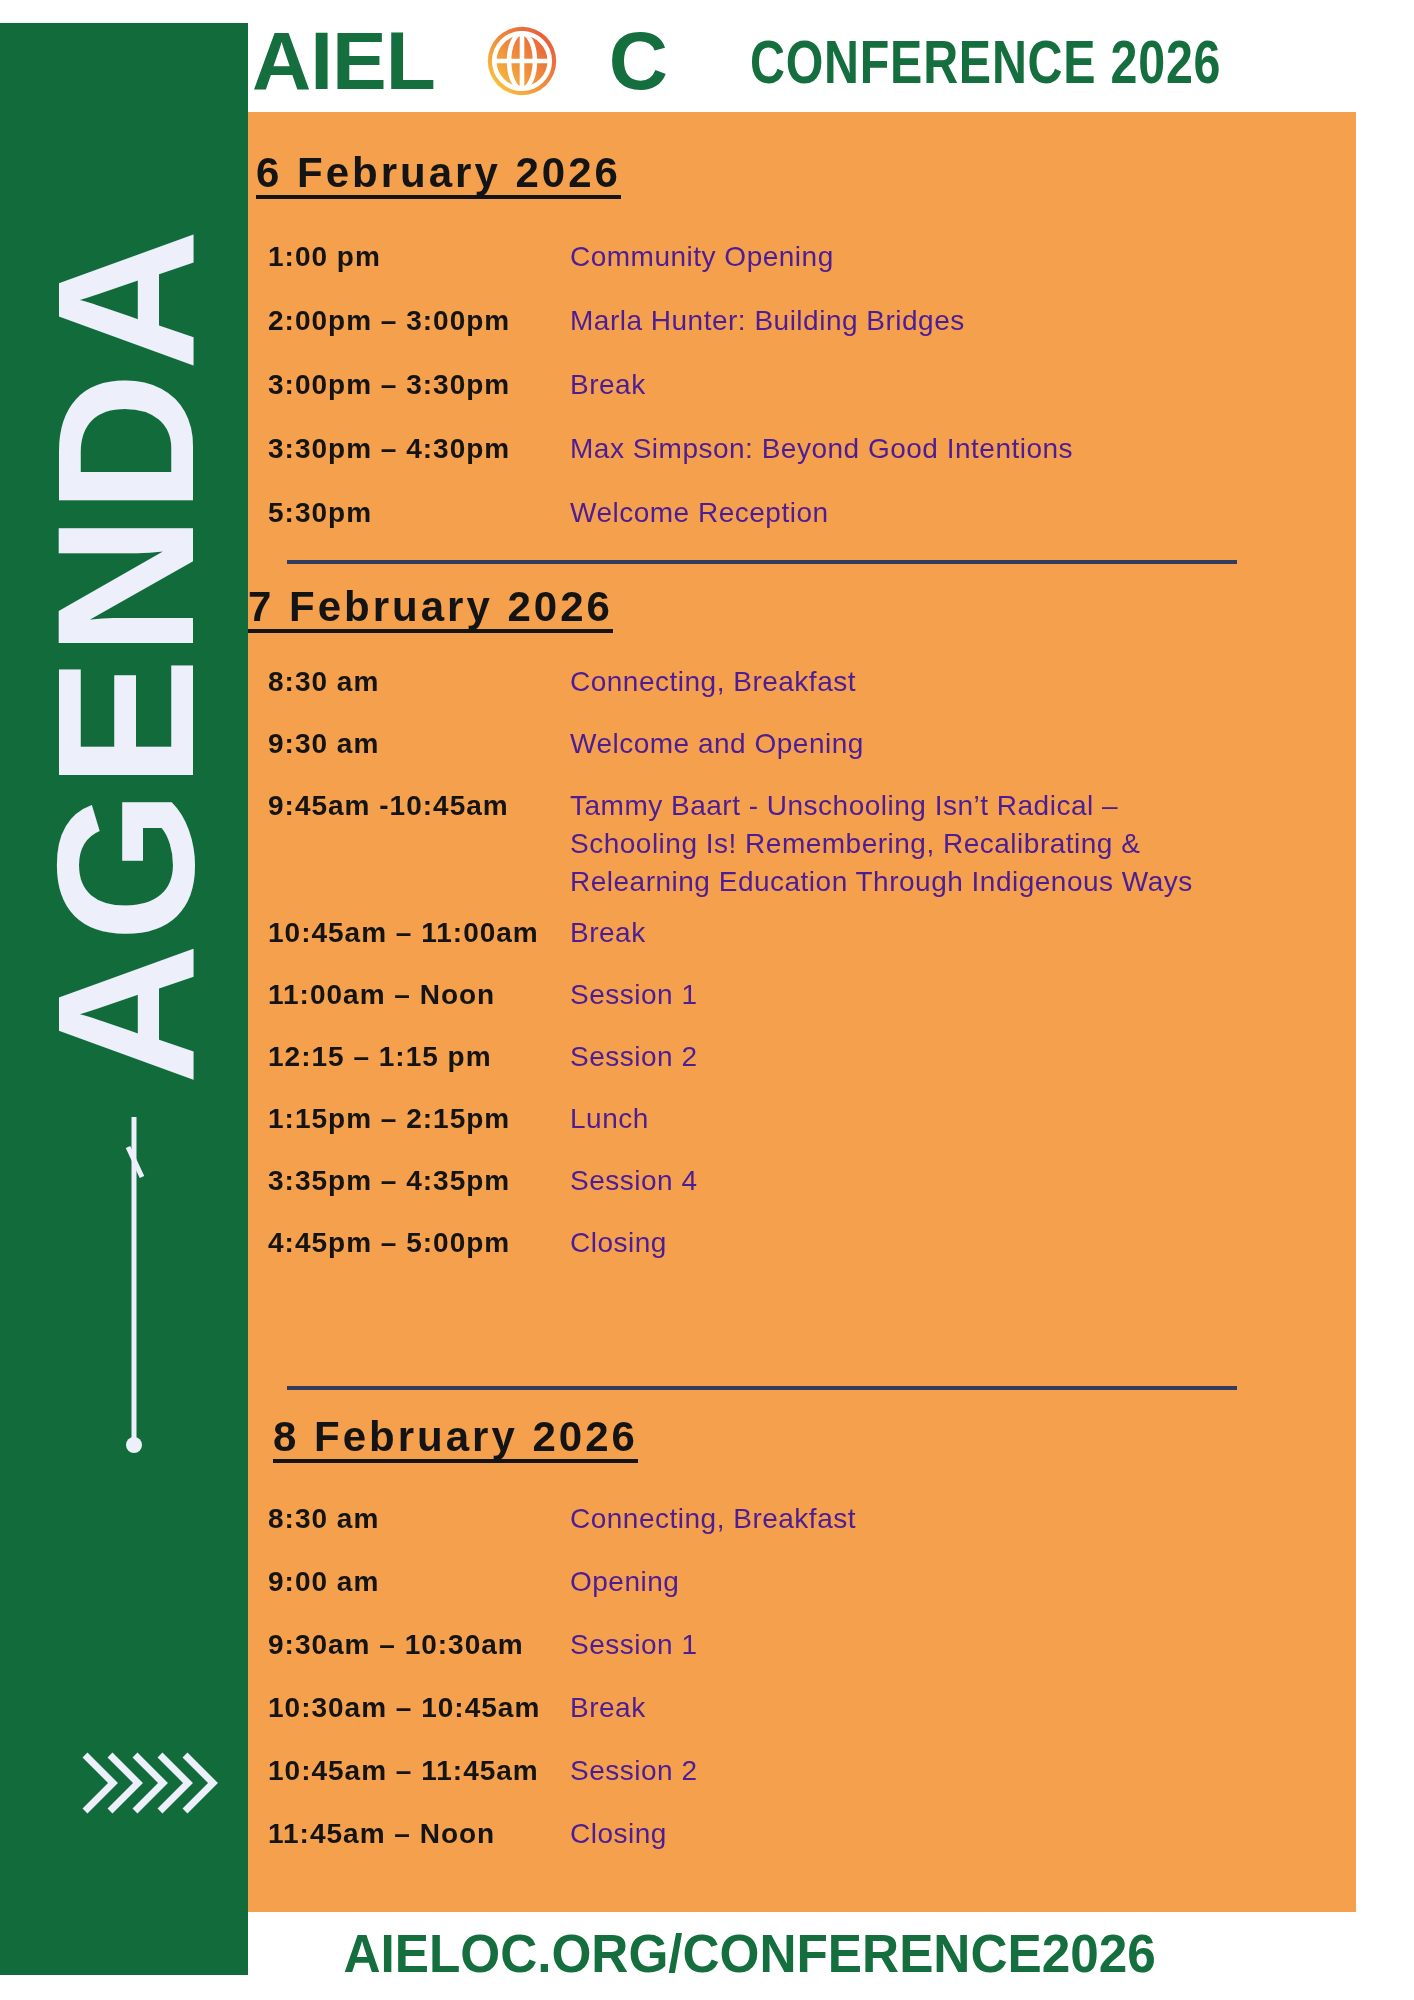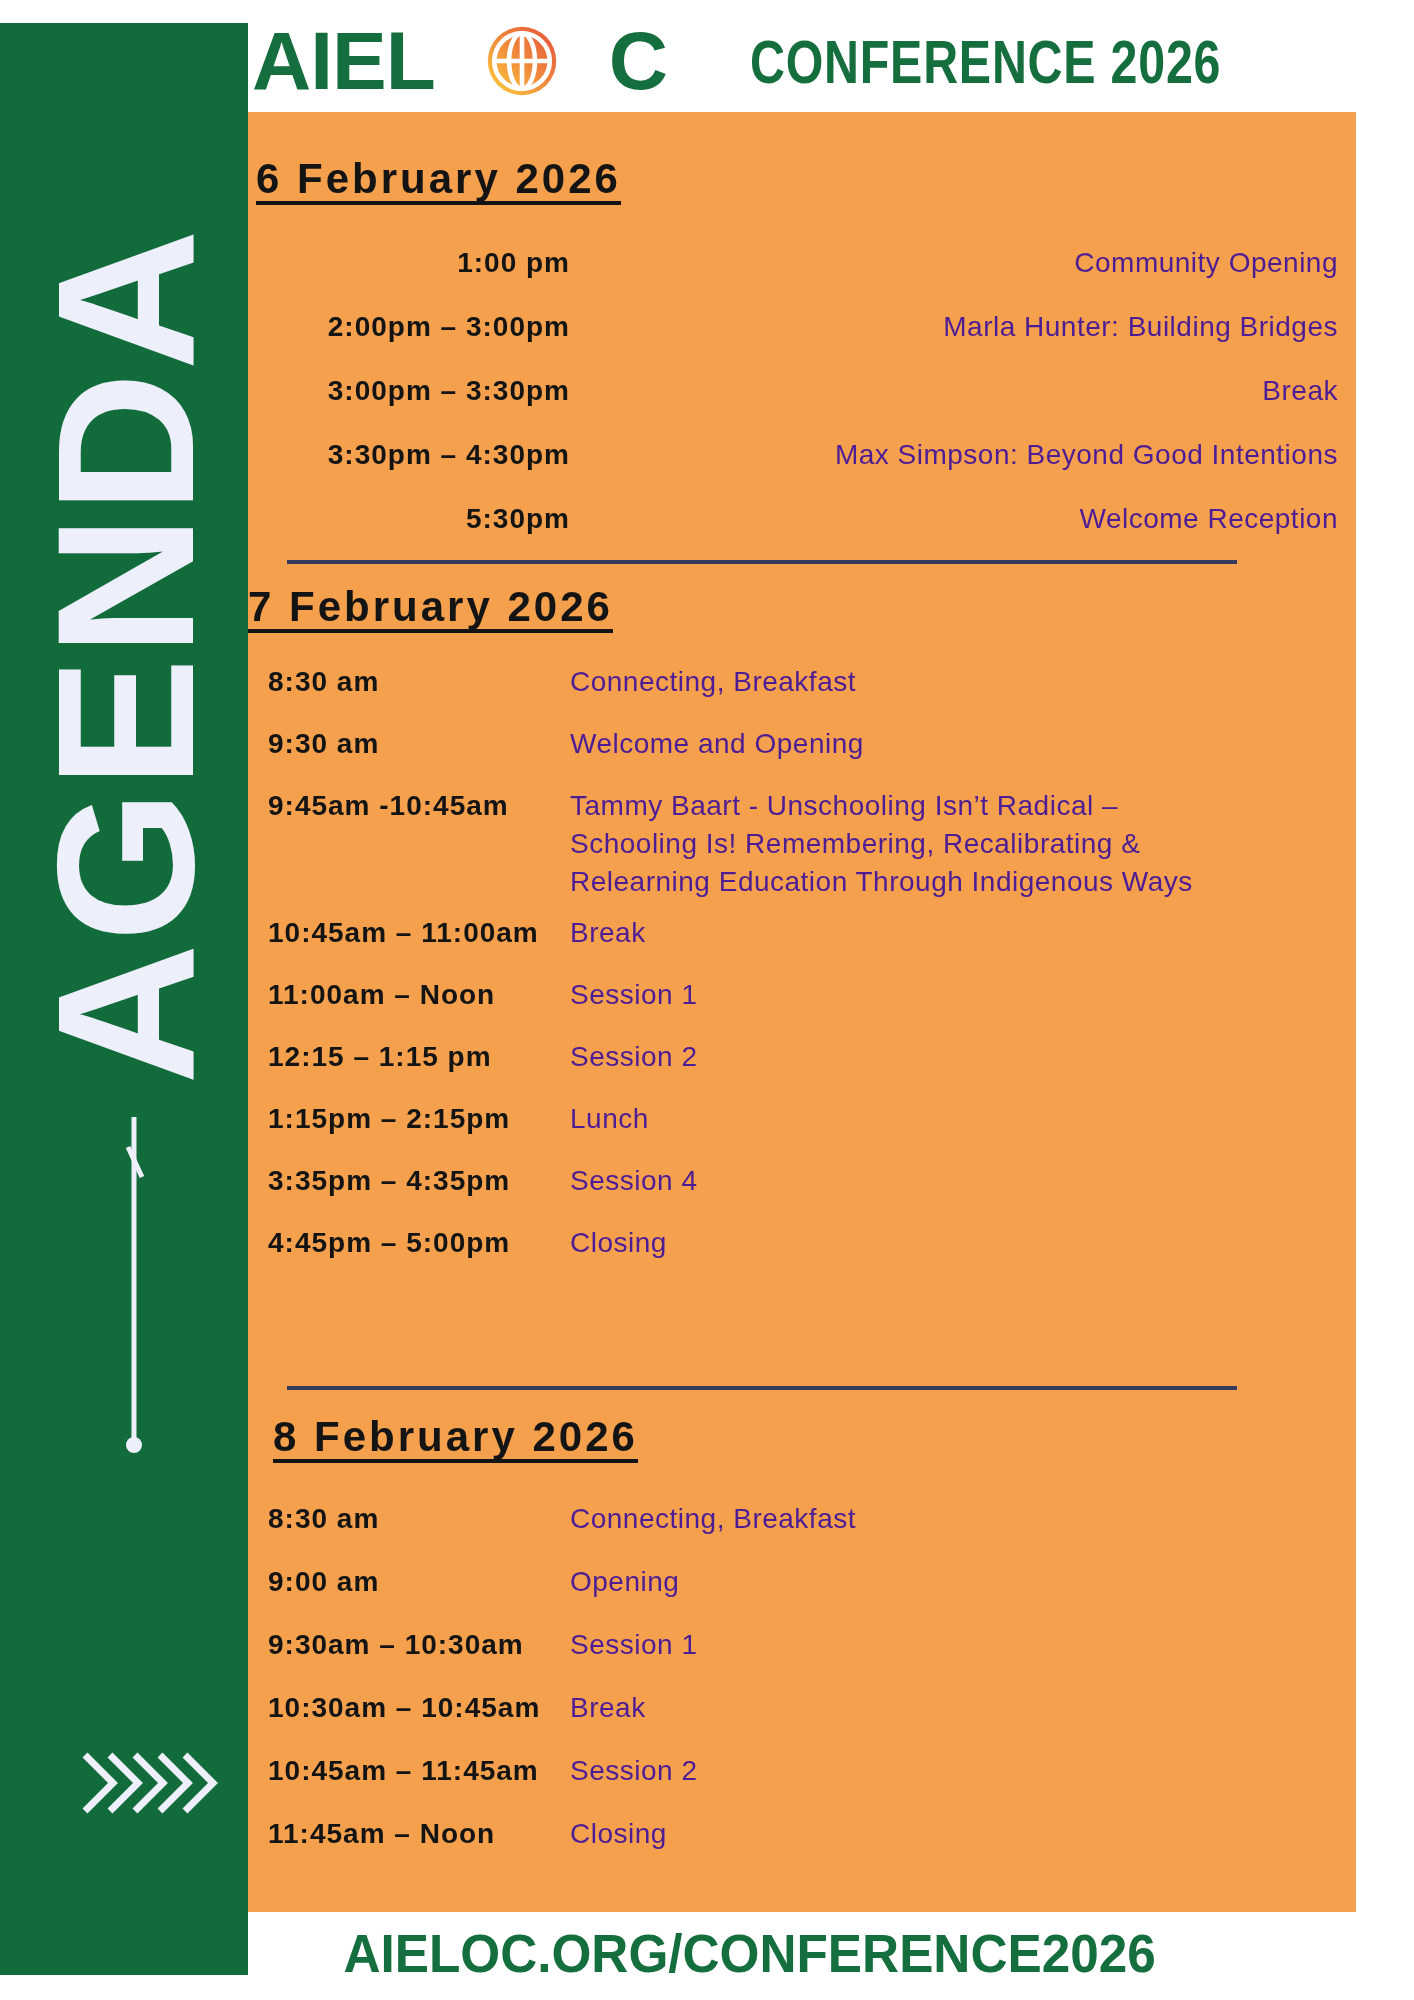--- a/index.html
+++ b/index.html
@@ -27,30 +27,30 @@
     display:flex;align-items:center;padding-top:10px;gap:48px;}
   .logo-aiel{font-size:82px;font-weight:bold;letter-spacing:-1px;color:var(--logo_green);}
   .logo-globe{width:74px;height:74px;margin:0 2px;}
   .logo-c{font-size:82px;font-weight:bold;color:var(--logo_green);}
   .logo-title{font-size:62px;font-weight:bold;color:var(--logo_green);
     margin-left:34px;transform:scaleX(0.78);transform-origin:left center;white-space:nowrap;letter-spacing:1px;}
 
   
   .panel{position:absolute;left:248px;top:112px;width:1108px;height:1800px;background:var(--orange);}
   .day{position:absolute;left:0;width:1108px;}
-  .day.sec0{top:46px;}
+  .day.sec0{top:40px;}
   .day.sec1{top:474px;}
   .day.sec2{top:1304px;}
   .day h2{font-size:42px;line-height:42px;font-weight:bold;color:var(--ink);letter-spacing:3px;}
   .sec0 h2{padding-left:8px;}
   .sec1 h2{}
   .sec2 h2{padding-left:25px;}
   .u{display:inline-block;border-bottom:4px solid var(--ink);padding-bottom:1px;}
   .rows{padding-left:20px;padding-right:18px;}
-  .sec0 .rows{margin-top:44px;text-align:right;}
+  .sec0 .rows{margin-top:44px;}
   .sec1 .rows{margin-top:35px;}
   .sec2 .rows{margin-top:42px;}
   .row{display:grid;grid-template-columns:302px 1fr;align-items:start;}
   .sec0 .row{margin-bottom:36px;}
   .sec1 .row{margin-bottom:34px;}
   .sec2 .row{margin-bottom:35px;}
   .sec1 .row.multi{margin-bottom:18px;}
   .time{font-size:28px;line-height:28px;font-weight:bold;color:var(--ink);letter-spacing:1px;white-space:nowrap;}
   .desc{font-size:28px;line-height:28px;color:#4c1d95;letter-spacing:0.5px;white-space:pre-line;}
   .row.multi .desc{line-height:38px;margin-top:-5px;}

